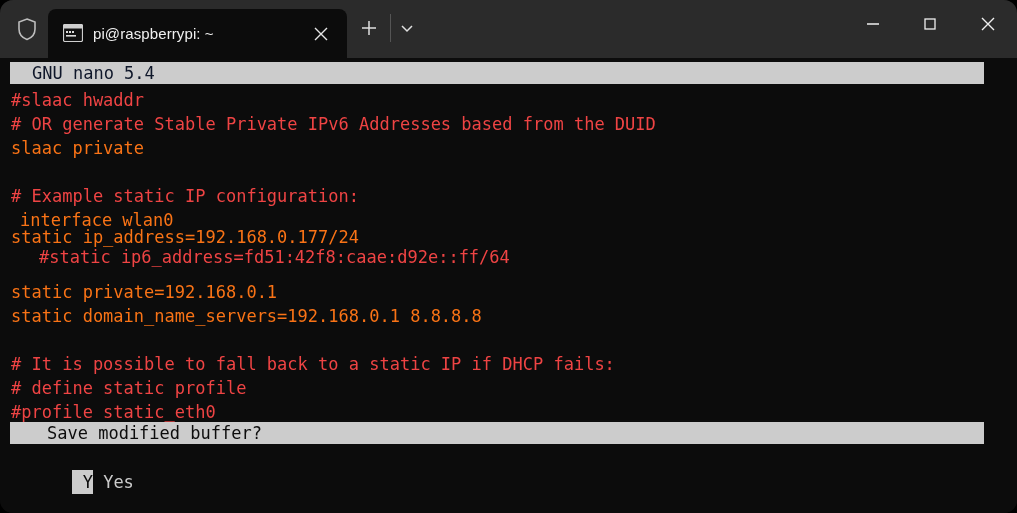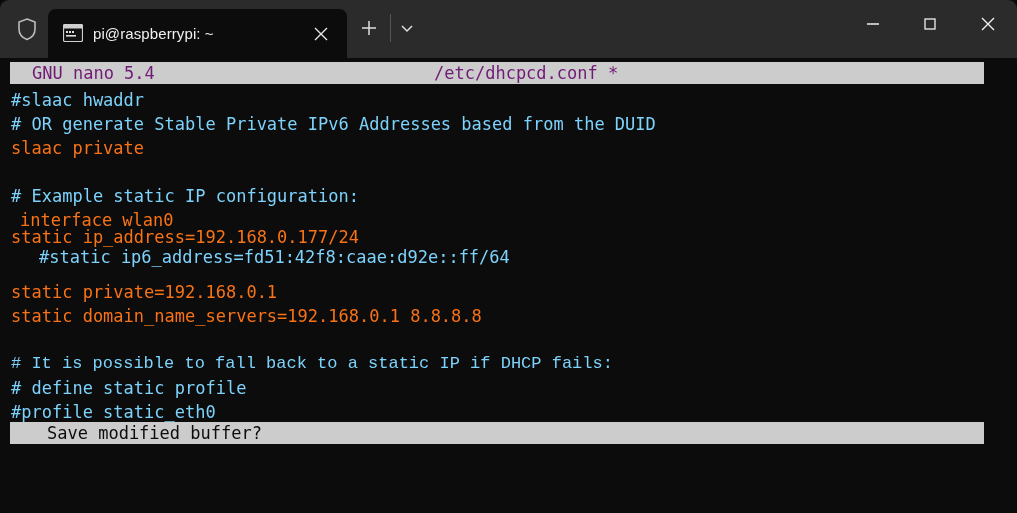--- a/index.html
+++ b/index.html
@@ -14,21 +14,21 @@
     font-family: "DejaVu Sans Mono", monospace;
   }
 
   
   #window {
     position: absolute;
     left: 0; top: 0;
     width: 1017px;
     height: 513px;
     background: #0c0c0c;
-    border-radius: 2px;
+    border-radius: 13px;
     overflow: hidden;
   }
 
   
   #titlebar {
     position: absolute;
     left: 0; top: 0;
     width: 1017px;
     height: 58px;
     background: #2b2b2b;
@@ -121,34 +121,34 @@
   .termline {
     position: absolute;
     left: 11px;
     height: 24px;
     line-height: 24px;
     font-family: "DejaVu Sans Mono", monospace;
     font-size: 17px;
     white-space: pre;
   }
   .fg-default { color: #f97316; }
-  .fg-comment { color: #7dd3fc; }
+  .fg-comment { color: #ef4444; }
 
   
   #nano-header {
     position: absolute;
     left: 10px; top: 4px;
     width: 974px; height: 22px;
     background: #cccccc;
   }
   #nano-header .nh-text {
     position: absolute;
     top: 0; height: 22px;
     line-height: 22px;
-    color: #701a75;
+    color: #0f172a;
     font-family: "DejaVu Sans Mono", monospace;
     font-size: 17px;
     white-space: pre;
   }
   #nano-version { left: 22px; }
   #nano-filename { left: 424px; }
 
   
   #nano-prompt {
     position: absolute;
@@ -250,40 +250,42 @@
       <svg width="20" height="20" viewBox="0 0 20 20">
         <path d="M4 4 L16 16 M16 4 L4 16" stroke="#f0f0f0" stroke-width="1.4" fill="none"></path>
       </svg>
     </div>
   </div>
 
   <div id="terminal">
 
     <div id="nano-header">
       <span class="nh-text" id="nano-version">GNU nano 5.4</span>
-      <span class="nh-text" id="nano-filename">/etc/dhcpcd.conf *</span>
     </div>
 
     <div id="buffer">
         <div class="termline fg-comment" style="top: 30px;">#slaac hwaddr</div>
         <div class="termline fg-comment" style="top: 54px;"># OR generate Stable Private IPv6 Addresses based from the DUID</div>
         <div class="termline fg-default" style="top: 78px;">slaac private</div>
         <div class="termline fg-default" style="top: 102px;"></div>
         <div class="termline fg-comment" style="top: 126px;"># Example static IP configuration:</div>
         <div class="termline fg-default" style="top: 150px; margin-left: 9px;">interface wlan0</div>
         <div class="termline fg-default" style="top: 167px;">static ip_address=192.168.0.177/24</div>
         <div class="termline fg-comment" style="top: 187px; margin-left: 28px;">#static ip6_address=fd51:42f8:caae:d92e::ff/64</div>
         <div class="termline fg-default" style="top: 222px;">static private=192.168.0.1</div>
         <div class="termline fg-default" style="top: 246px;">static domain_name_servers=192.168.0.1 8.8.8.8</div>
         <div class="termline fg-default" style="top: 270px;"></div>
-        <div class="termline fg-comment" style="top: 294px; font-family: Liberation Mono, monospace;"># It is possible to fall back to a static IP if DHCP fails:</div>
+        <div class="termline fg-comment" style="top: 294px;"># It is possible to fall back to a static IP if DHCP fails:</div>
         <div class="termline fg-comment" style="top: 318px;"># define static profile</div>
         <div class="termline fg-comment" style="top: 342px;">#profile static_eth0</div>
       </div>
 
     <div id="nano-prompt">
       <span class="np-text">Save modified buffer?</span>
     </div>
 
+    <div class="shortcut-row" id="row-yes">
+      <span class="keycap"> Y</span><span class="keylabel"> Yes</span>
+    </div>
 
 
   </div>
 </div>
 
 </body></html>

